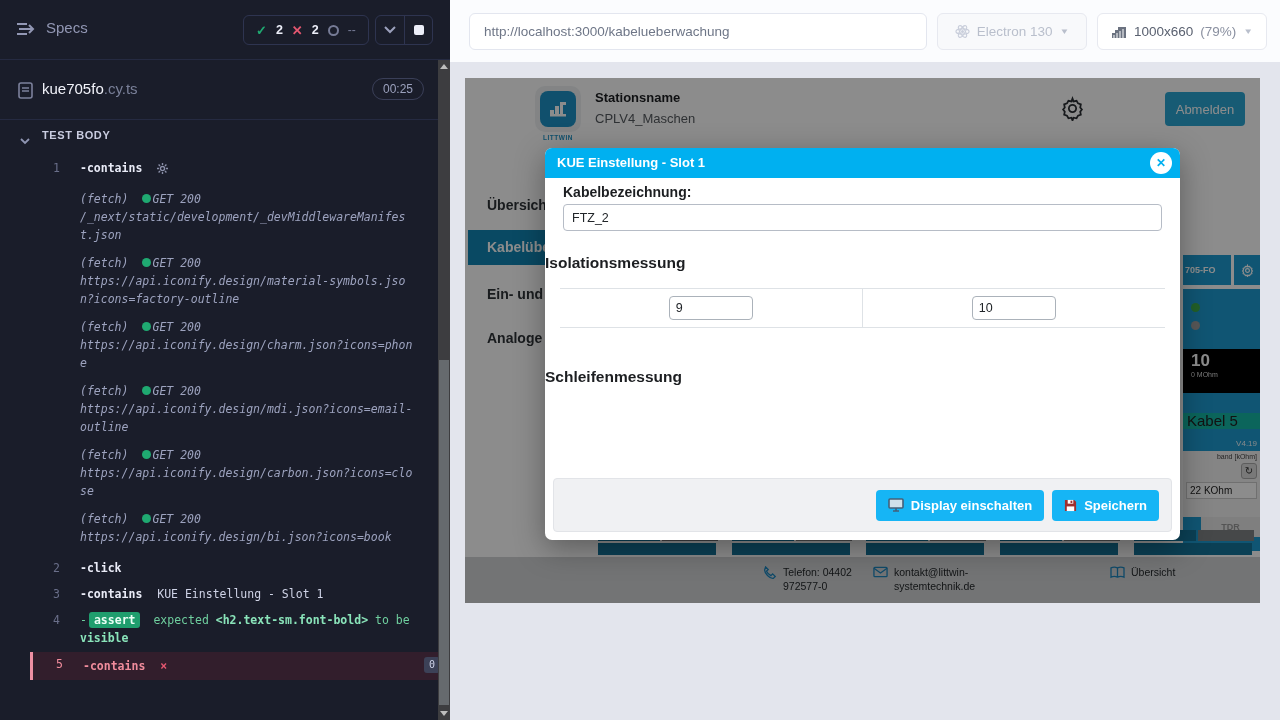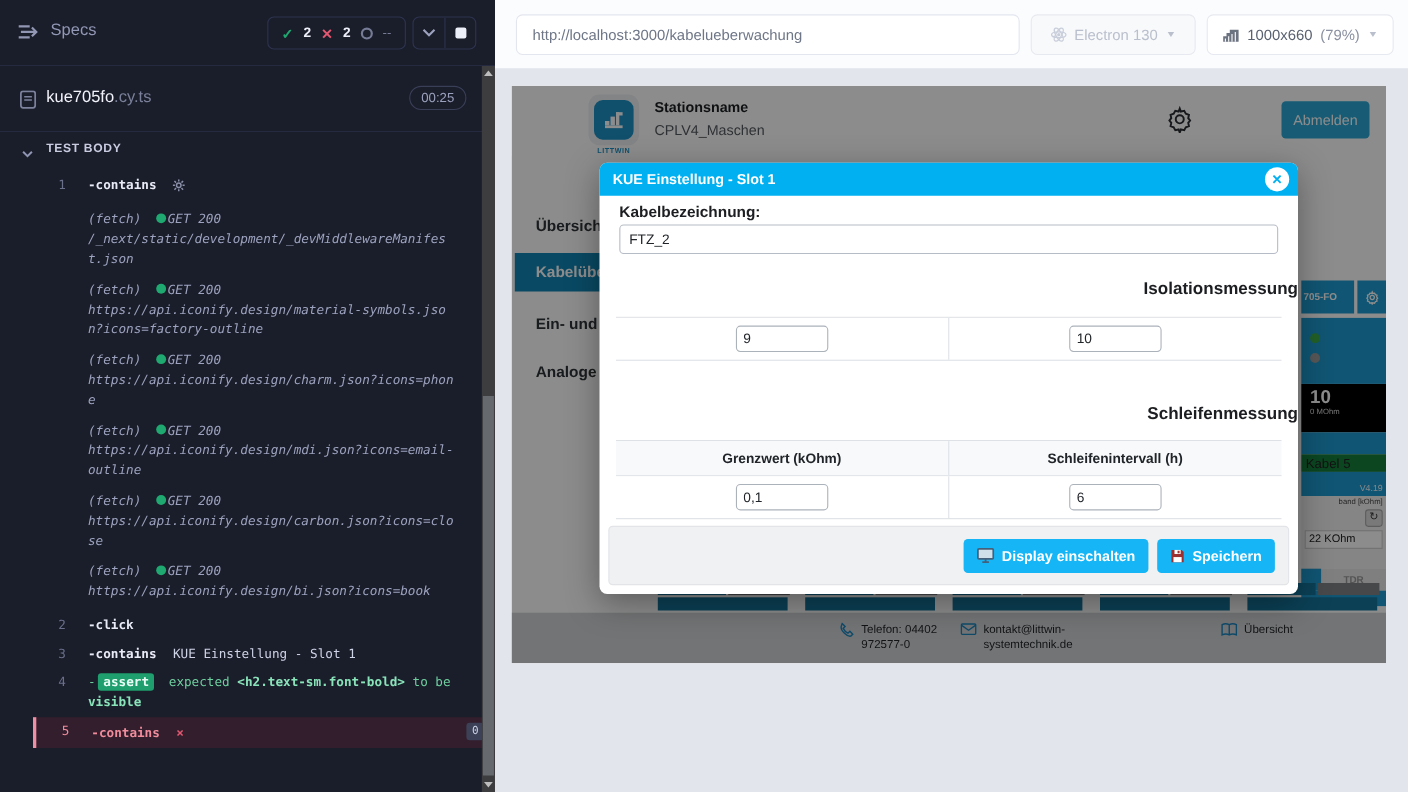--- a/index.html
+++ b/index.html
@@ -84,21 +84,21 @@
   .side-card { position:absolute; right:0; top:177px; width:77px; }
   .sc-row1 { display:flex; gap:3px; height:30px;justify-content:flex-end; }
   .sc-title { flex:1; background:#1e9cd2; color:#fff; font-size:9px; font-weight:bold; display:flex; align-items:center; padding-left:2px; overflow:hidden; white-space:nowrap; }
   .sc-gearbox { width:26px; background:#1e9cd2; display:flex; align-items:center; justify-content:center; }
   .sc-body { margin-top:4px; background:#1e9cd2; height:60px; position:relative; }
   .sc-dot { position:absolute; left:8px; width:9px; height:9px; border-radius:50%; }
   .sc-lcd { background:#000; height:44px; color:#fff; padding:2px 0 0 8px; }
   .sc-lcd-val { font-size:17px; font-weight:bold; }
   .sc-lcd-unit { font-size:7px; color:#ddd; }
   .sc-teal { background:#1e9cd2; }
-  .sc-cable { background:#15803d; height:16px; font-size:12px; color:#222; line-height:16px; padding-left:4px; }
+  .sc-cable { background:#14b8a6; height:16px; font-size:15px; color:#222; line-height:16px; padding-left:4px; }
   .sc-ver { height:22px; font-size:8px; color:#eef6fb; text-align:right; padding:10px 3px 0 0; }
   .sc-white { background:#f2f2f2; height:66px; padding:2px 3px; }
   .sc-label { font-size:7px; color:#444; text-align:right; }
   .sc-refresh { width:16px; height:16px; background:#ddd; border:1px solid #aaa; border-radius:3px; font-size:10px; color:#333; text-align:center; line-height:14px; margin:3px 0 3px auto; }
   .sc-res { background:#fff; border:1px solid #ccc; font-size:10px; color:#222; padding:2px 3px; }
   .sc-tabs { display:flex; height:20px; align-items:center; background:#e8e8e8; }
   .sc-tab-on { width:18px; height:20px; background:#1e9cd2; }
   .sc-tab-off { flex:1; text-align:center; font-size:9px; color:#999; font-weight:bold; }
 
   
@@ -112,21 +112,21 @@
   .app-footer { position:absolute; left:0; bottom:0; width:795px; height:46px; background:#d2d4d6; font-size:10.5px; color:#1f2326; line-height:14px; }
   .f-group { position:absolute; top:8px; display:flex; gap:6px; }
   .f-icon { flex:0 0 auto; margin-top:1px; }
 
   
   .modal { position:absolute; left:80px; top:70px; width:635px; height:392px; background:#fff; border-radius:7px; box-shadow:0 8px 30px rgba(0,0,0,.35); z-index:10; }
   .m-title { position:absolute; left:0; top:0; width:635px; height:30px; background:#00b0f0; border-radius:7px 7px 0 0; color:#fff; font-weight:bold; font-size:13px; line-height:30px; padding-left:12px; }
   .m-close { position:absolute; right:8px; top:4px; width:22px; height:22px; background:#fff; border-radius:50%; color:#00b0f0; font-weight:bold; font-size:12px; text-align:center; line-height:22px; cursor:pointer; }
   .m-label { position:absolute; left:18px; top:36px; font-size:14px; font-weight:bold; color:#1c1e21; }
   .m-input { position:absolute; left:18px; top:56px; width:599px; height:27px; border:1px solid #b6bcc6; border-radius:4px; font-size:12.5px; color:#212529; padding:0 8px; font-family:"Liberation Sans", sans-serif; }
-  .m-sec-title { position:absolute; left:0; width:635px; text-align:right; font-size:15.5px; font-weight:bold; color:#1c1e21; }
+  .m-sec-title { position:absolute; left:0; width:635px; text-align:left; font-size:15.5px; font-weight:bold; color:#1c1e21; }
   .mtable { position:absolute; left:15px; width:605px; border-top:1px solid #dee2e6; }
   .mt-head { display:flex; background:#f8f9fa; border-bottom:1px solid #dee2e6; height:32px; }
   .mt-row { display:flex; background:#fff; border-bottom:1px solid #dee2e6; height:39px; }
   .mt-cell { width:50%; display:flex; align-items:center; justify-content:center; font-size:12.5px; }
   .mt-head .mt-cell { font-weight:bold; color:#212529; }
   .mt-cell.first { border-right:1px solid #dee2e6; }
   .val-input { width:84px; height:24px; border:1px solid #abb2ba; border-radius:4px; font-size:12.5px; color:#212529; padding:0 6px; font-family:"Liberation Sans", sans-serif; }
   .m-footer { position:absolute; left:8px; right:8px; bottom:8px; height:54px; background:#f0f1f3; border:1px solid #e2e4e8; border-radius:4px; display:flex; align-items:center; justify-content:flex-end; gap:8px; padding-right:12px; }
   .m-btn { height:31px; background:#16b5f5; border:none; border-radius:4px; color:#fff; font-size:13px; font-weight:bold; display:flex; align-items:center; gap:7px; padding:0 12px; cursor:pointer; font-family:"Liberation Sans", sans-serif; }
 </style>
@@ -426,34 +426,20 @@
           <div class="mt-cell first">
               <input class="val-input" value="9" style="">
             </div>
           <div class="mt-cell">
               <input class="val-input" value="10" style="">
             </div>
         </div>
       </div>
 
       <div class="m-sec-title" style="top:220px;">Schleifenmessung</div>
-      <div class="mtable" style="top:252px;">
-        <div class="mt-head">
-          <div class="mt-cell first">Grenzwert (kOhm)</div>
-          <div class="mt-cell">Schleifenintervall (h)</div>
-        </div>
-        <div class="mt-row">
-          <div class="mt-cell first">
-              <input class="val-input" value="0,1" style="">
-            </div>
-          <div class="mt-cell">
-              <input class="val-input" value="6" style="">
-            </div>
-        </div>
-      </div>
 
       <div class="m-footer">
         <button class="m-btn">
           <svg width="16" height="14" viewBox="0 0 16 14">
               <rect x="1" y="1" width="14" height="9" rx="1" fill="#cfe0ea" stroke="#44607a" stroke-width="1.6"></rect>
               <path d="M5 13h6M8 10v3" stroke="#44607a" stroke-width="1.6"></path>
             </svg>
           <span>Display einschalten</span>
         </button>
         <button class="m-btn">

